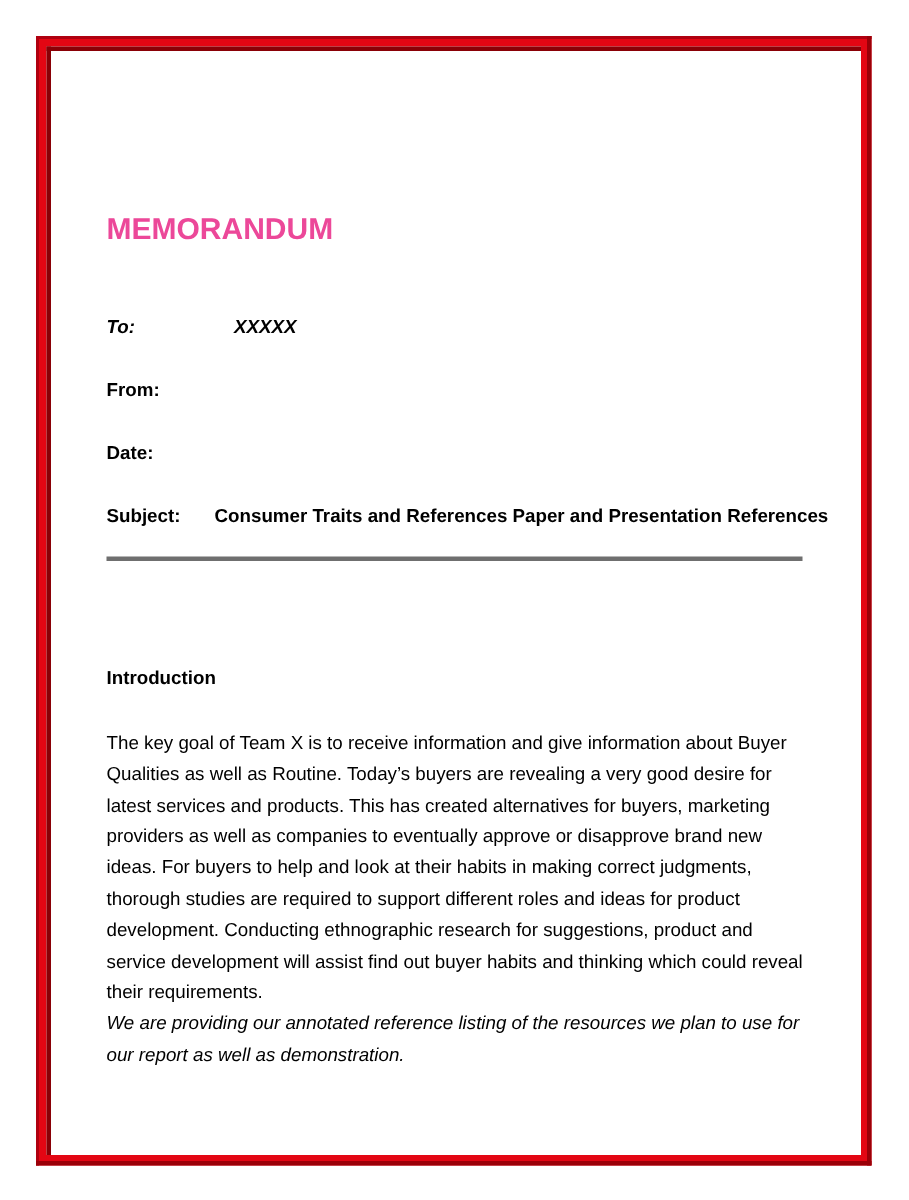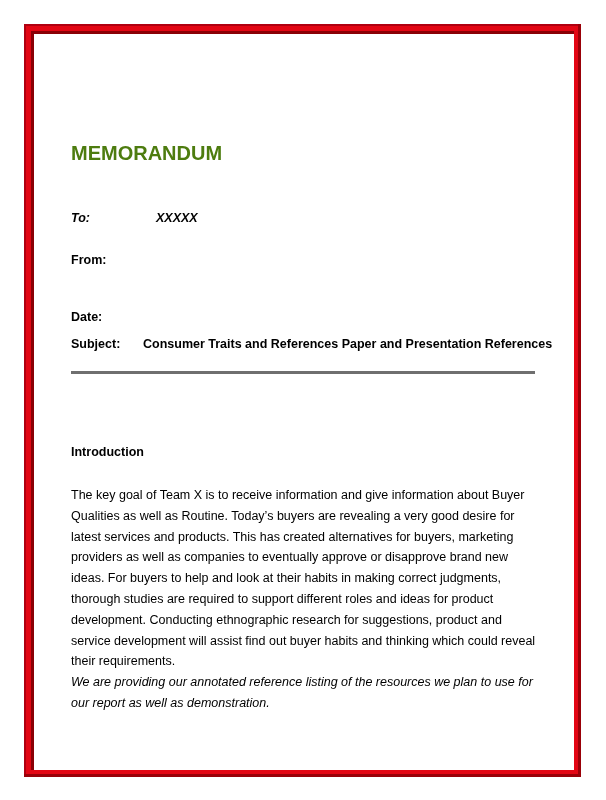--- a/index.html
+++ b/index.html
@@ -15,28 +15,28 @@
   .frame .outer-br { position: absolute; left: 0; top: 0; right: 0; bottom: 0;
     border-bottom: 3px solid #9a0008; border-right: 3px solid #9a0008; }
   .frame .inner {
     position: absolute; left: 7px; top: 7px; right: 7px; bottom: 7px;
     background: #ffffff;
     border-top: 3px solid #8a0006; border-left: 3px solid #8a0006;
     box-sizing: border-box;
   }
 
   .title { position: absolute; left: 71px; top: 142px; font-size: 20px; font-weight: bold;
-           color: #4d7c0f; letter-spacing: 0px; }
+           color: #ec4899; letter-spacing: 0px; }
 
   .field { position: absolute; left: 71px; font-size: 12.5px; font-weight: bold; }
   .field .lbl { display: inline-block; }
   .to { top: 211px; font-style: italic; }
   .to .val { position: absolute; left: 46px; top: 0; white-space: nowrap; margin-left: 39px; }
   .from { top: 253px; }
-  .date { top: 310px; text-align: center; }
+  .date { top: 295px; text-align: center; }
   .subject { top: 337px; white-space: nowrap; text-align: center; }
   .subject .val { position: absolute; left: 72px; top: 0; white-space: nowrap; }
 
   .rule { position: absolute; left: 71px; top: 371px; width: 464px; height: 3px; background: #6f6f6f; }
 
   .intro-heading { position: absolute; left: 71px; top: 445px; font-size: 12.5px; font-weight: bold; }
 
   .para { position: absolute; left: 71px; width: 470px; font-size: 12.5px; line-height: 20.8px; color: #000000; }
   .para1 { top: 485px; }
   .para2 { top: 672px; font-style: italic; }

